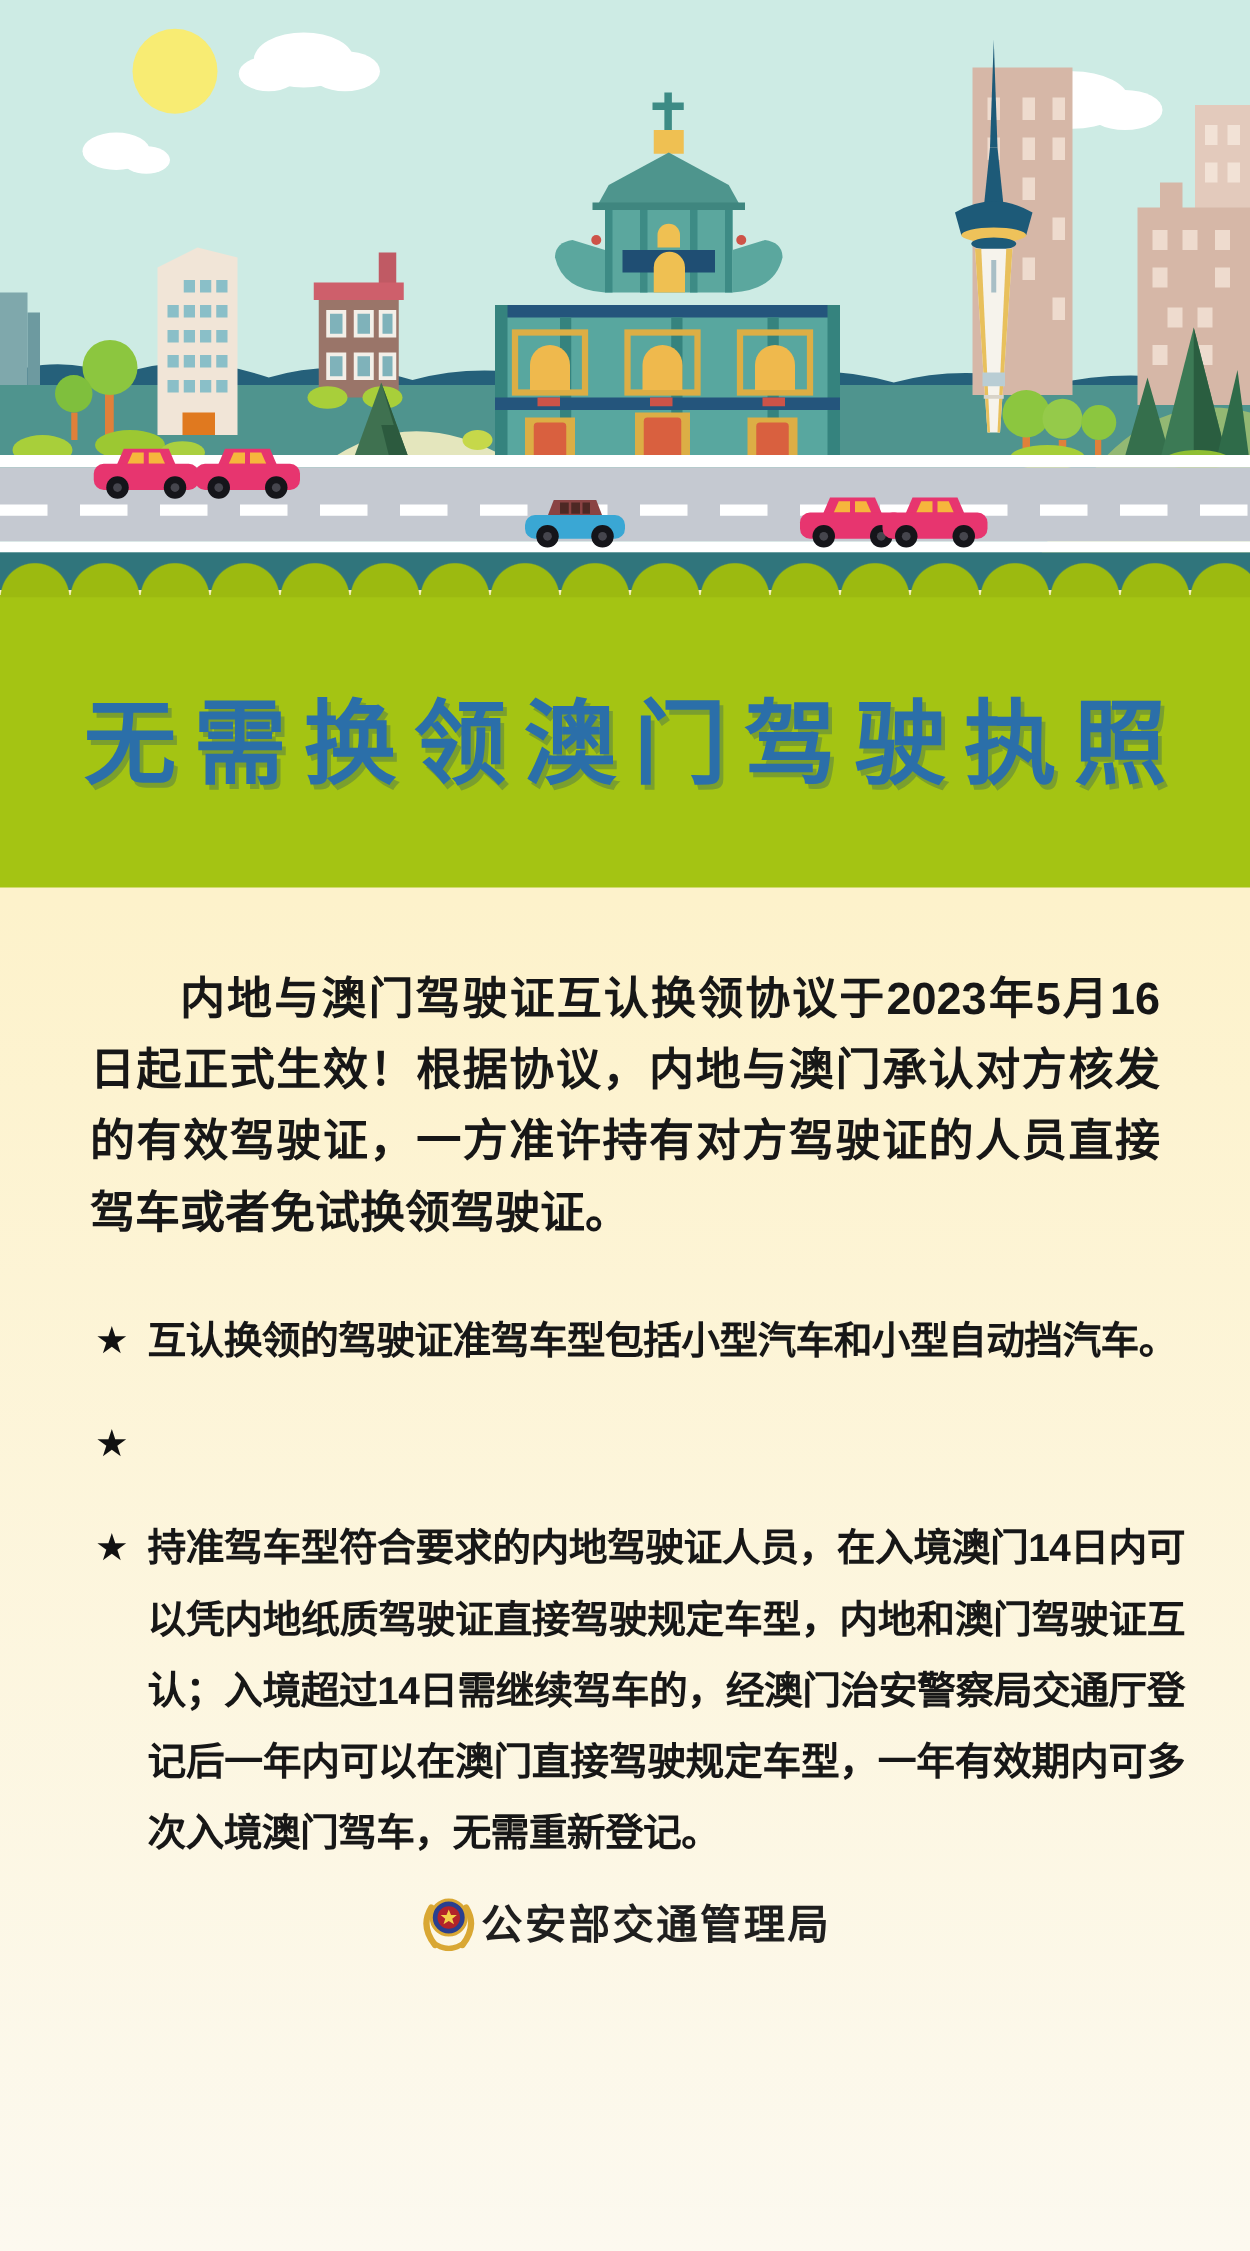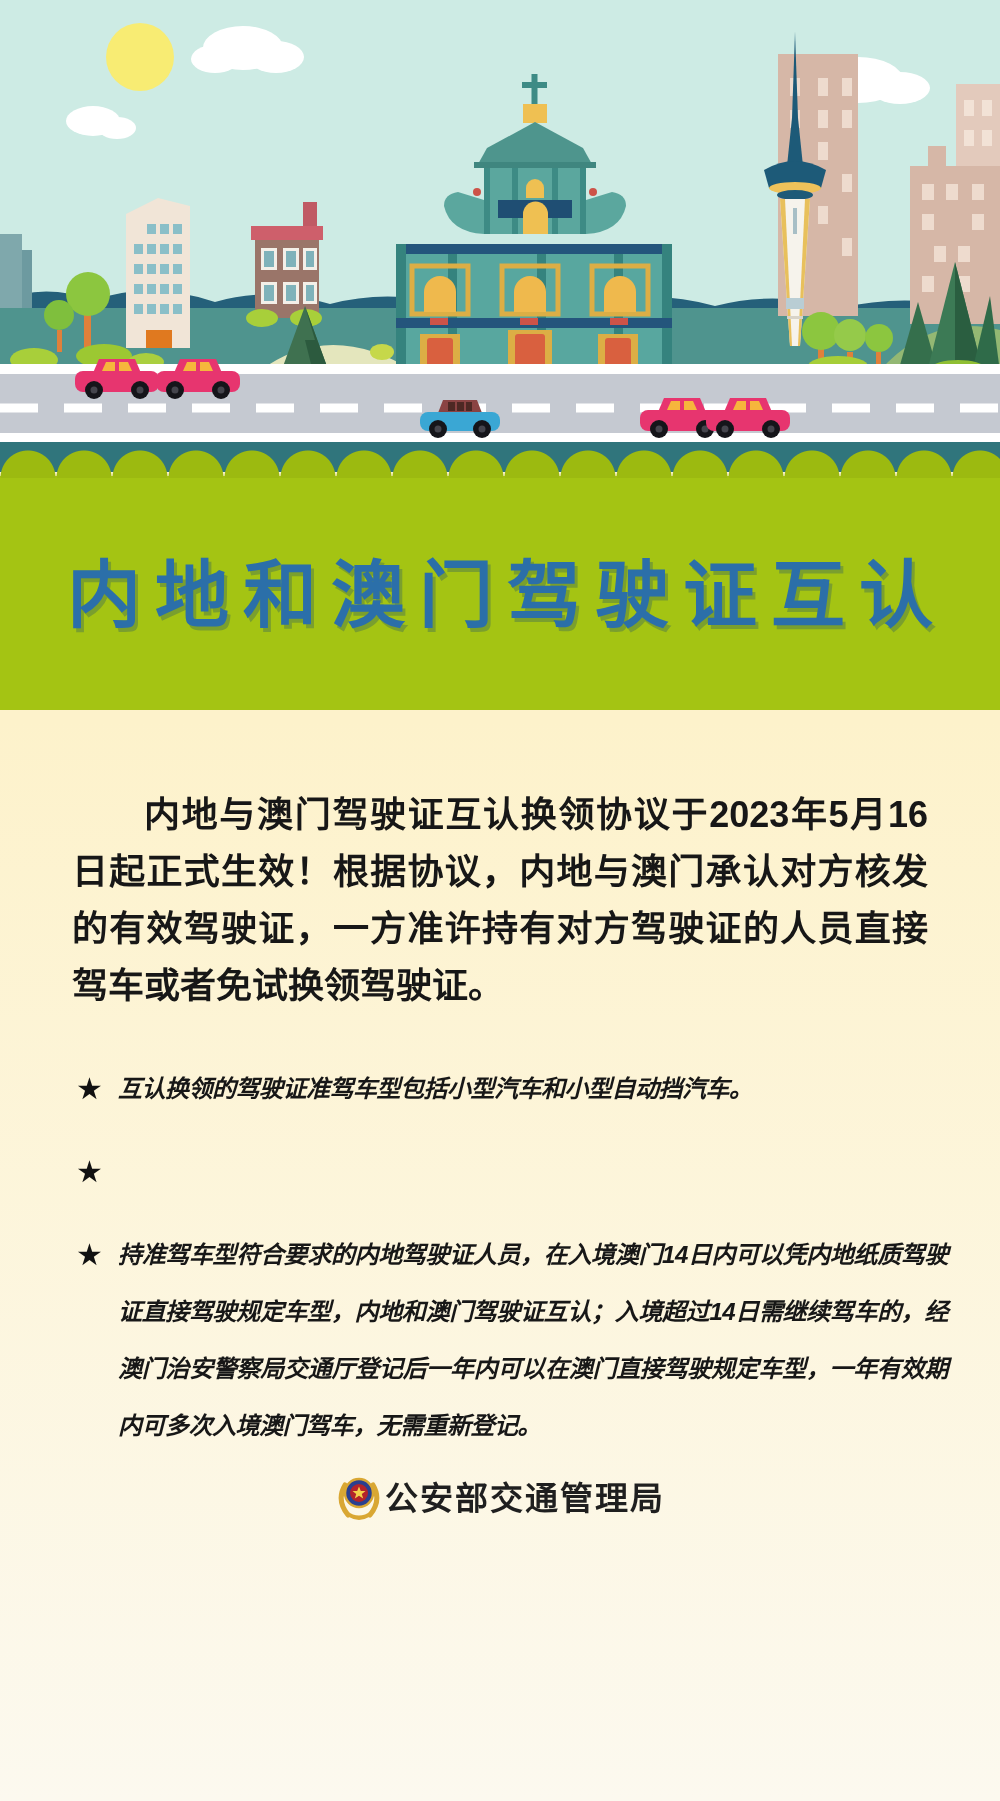--- a/index.html
+++ b/index.html
@@ -21,36 +21,36 @@
     display:flex;align-items:center;justify-content:center;
   }
   .poster-title{
     margin:0 0 10px 0;
     font-size:74px;font-weight:900;color:var(--title-blue,#2b6fa9);
     letter-spacing:14px;text-indent:14px;white-space:nowrap;
     text-shadow:3px 4px 0 rgba(27,72,108,0.30);
   }
   .content{
     position:absolute;top:710px;left:0;width:1000px;height:1091px;
-    padding-top:76px;box-sizing:border-box;color:var(--text-black,#171717);
+    padding-top:60px;box-sizing:border-box;color:var(--text-black,#171717);
   }
   .intro{
     width:856px;margin:0 0 46px 72px;
     font-size:36px;font-weight:700;line-height:57px;
     text-align:justify;text-indent:72px;letter-spacing:0;
   }
   .bullet-list{list-style:none;margin:0;padding:0 0 0 76px;}
   .bullet-item{display:flex;align-items:flex-start;margin:0 0 26px 0;}
   .bullet-item:last-child{margin-bottom:0;}
   .star{
     flex:0 0 42px;font-size:30px;line-height:57px;font-weight:700;color:#111;
   }
   .bullet-text{
-    width:830px;font-size:24px;font-weight:700;line-height:57px;
-    letter-spacing:-0.5px;text-align:justify;font-style:italic;
+    width:830px;font-size:31px;font-weight:700;line-height:57px;
+    letter-spacing:-0.5px;text-align:justify;
   }
   .footer{
     margin-top:18px;display:flex;align-items:center;justify-content:center;gap:2px;
   }
   .badge{width:48px;height:48px;flex:0 0 48px;}
   .agency{font-size:33px;font-weight:700;color:#1f1f1f;letter-spacing:2px;}
 </style>
 </head>
 <body>
 
@@ -327,21 +327,21 @@
         </g>
       <g>
           <use href="#pink-car" transform="translate(748,429)"></use>
         </g>
     </svg>
   </div>
 
   <div class="scallop-edge"></div>
 
   <div class="title-band">
-    <h1 class="poster-title">内地和澳门驾驶证互认</h1>
+    <h1 class="poster-title">无需换领澳门驾驶执照</h1>
   </div>
 
   <div class="content">
     <p class="intro">内地与澳门驾驶证互认换领协议于2023年5月16日起正式生效！根据协议，内地与澳门承认对方核发的有效驾驶证，一方准许持有对方驾驶证的人员直接驾车或者免试换领驾驶证。</p>
 
     <ul class="bullet-list">
       <li class="bullet-item">
         <span class="star">★</span>
         <span class="bullet-text">互认换领的驾驶证准驾车型包括小型汽车和小型自动挡汽车。</span>
       </li>

